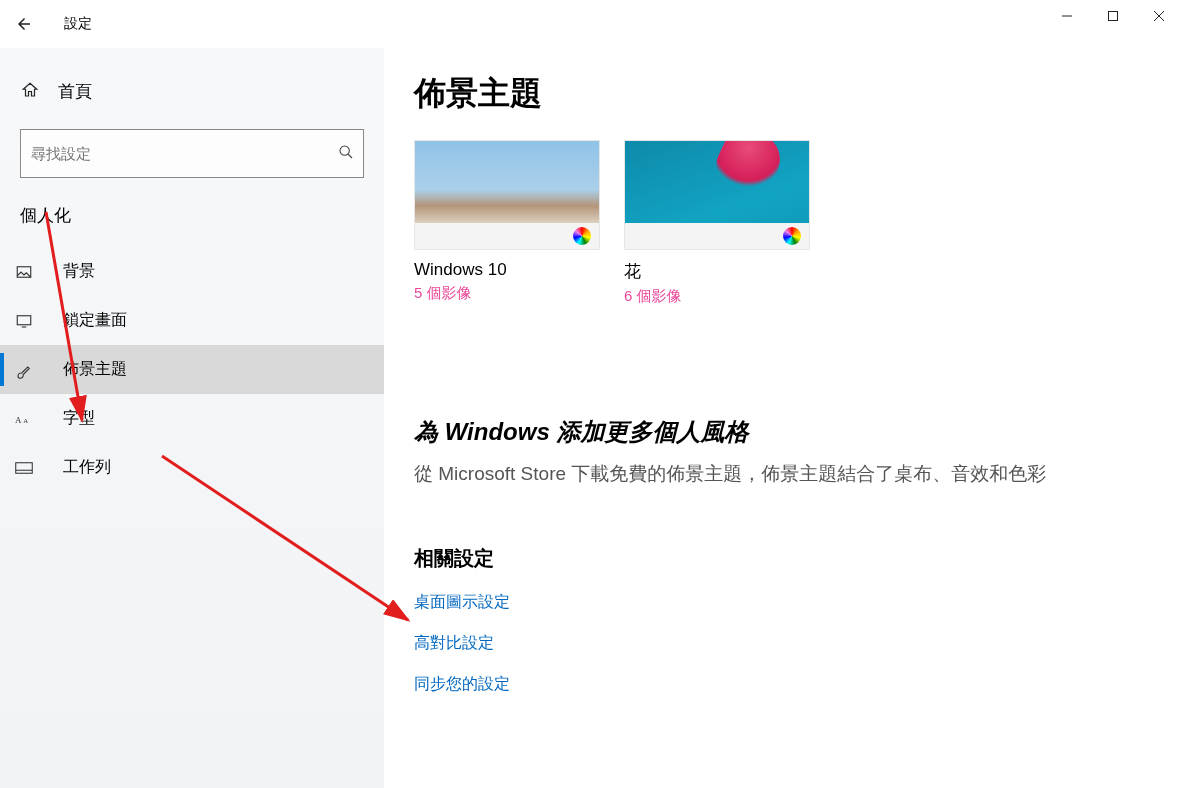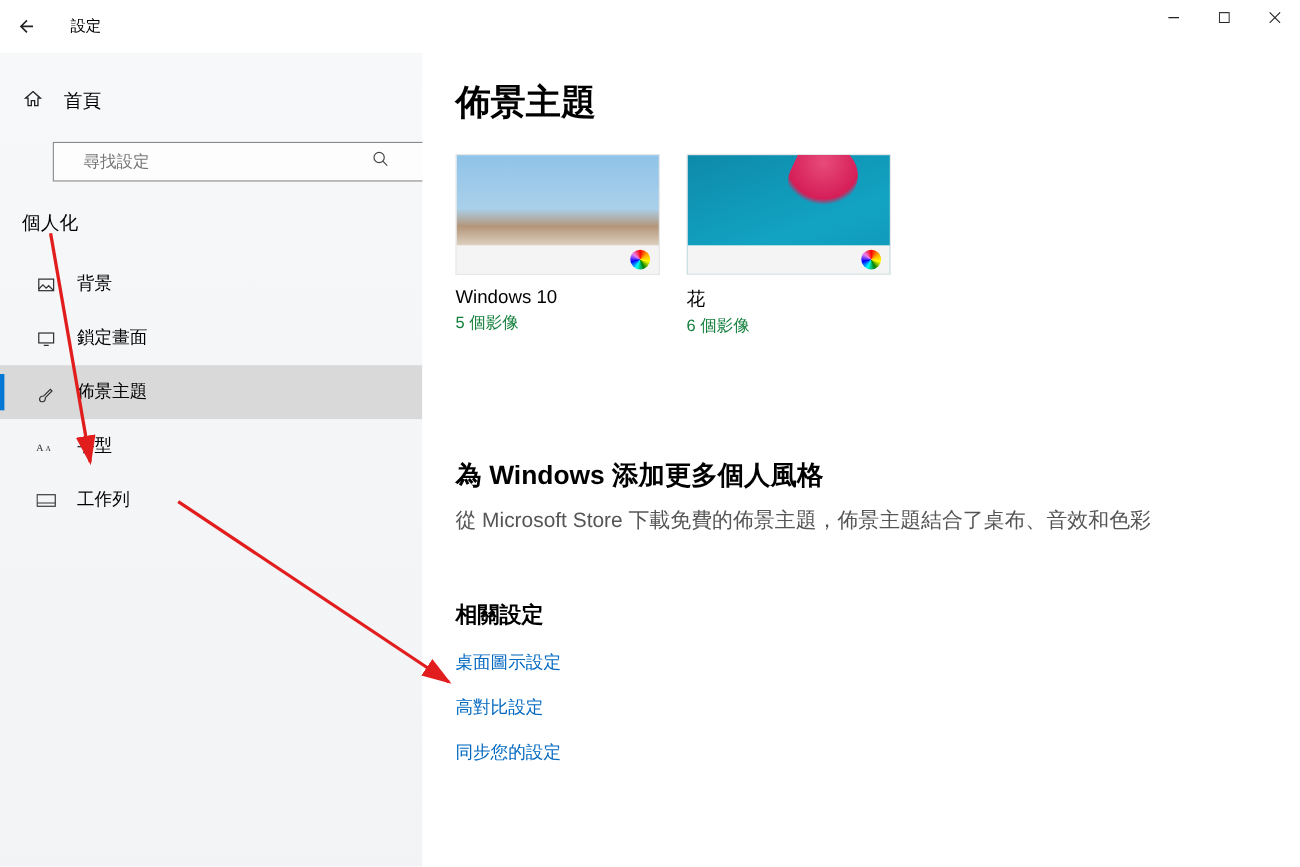--- a/index.html
+++ b/index.html
@@ -51,43 +51,42 @@
     cursor: pointer;
     gap: 18px;
     font-size: 17px;
   }
   .search-box {
     margin: 14px 20px 20px 20px;
     position: relative;
   }
   .search-box input {
     width: 100%;
-    height: 36px;
+    height: 49px;
     border: 1px solid #888;
     background: #fdfdfd;
-    padding: 0 40px 0 27px;
+    padding: 0 40px 0 10px;
     font-size: 15px;
     outline: none;
     font-family: inherit;
-    margin-left: 28px;
   }
   .search-box .sicon {
     position: absolute;
     right: 10px; top: 50%;
     transform: translateY(-50%);
   }
   .cat-label {
     font-size: 17px;
     padding: 6px 20px 20px 20px;
   }
   .nav-item {
     display: flex;
     align-items: center;
-    padding: 14px 32px;
-    gap: 18px;
+    padding: 14px 14px;
+    gap: 29px;
     font-size: 16px;
     cursor: pointer;
   }
   .nav-item.selected {
     background: #d9d9d9;
     position: relative;
   }
   .nav-item.selected::before {
     content: "";
     position: absolute;
@@ -121,23 +120,23 @@
     height: 26px;
     background: #f4f4f4;
     display: flex; align-items: center; justify-content: flex-end;
     padding: 0 8px;
   }
   .color-wheel {
     width: 18px; height: 18px; border-radius: 50%;
     background: conic-gradient(red, orange, yellow, green, cyan, blue, violet, red);
   }
   .theme-name { font-size: 17px; margin-top: 10px; }
-  .theme-sub { font-size: 15px; color: #15803d; margin-top: 4px; }
-
-  .section-h { font-size: 24px; font-weight: 600; margin-top: 110px; }
+  .theme-sub { font-size: 15px; color: #ec4899; margin-top: 4px; }
+
+  .section-h { font-size: 24px; font-weight: 600; margin-top: 110px; font-style: italic; }
   .section-p { font-size: 19px; color: #555; margin-top: 12px; line-height: 1.5; }
 
   .rel-h { font-size: 20px; font-weight: 600; margin-top: 56px; }
   .rel-link { display: block; font-size: 16px; color: #0067c0; margin-top: 20px; cursor: pointer; text-decoration: none; }
 
   
   .arrow-svg { position: absolute; top: 0; left: 0; pointer-events: none; }
 
   
   .thumb-beach {

